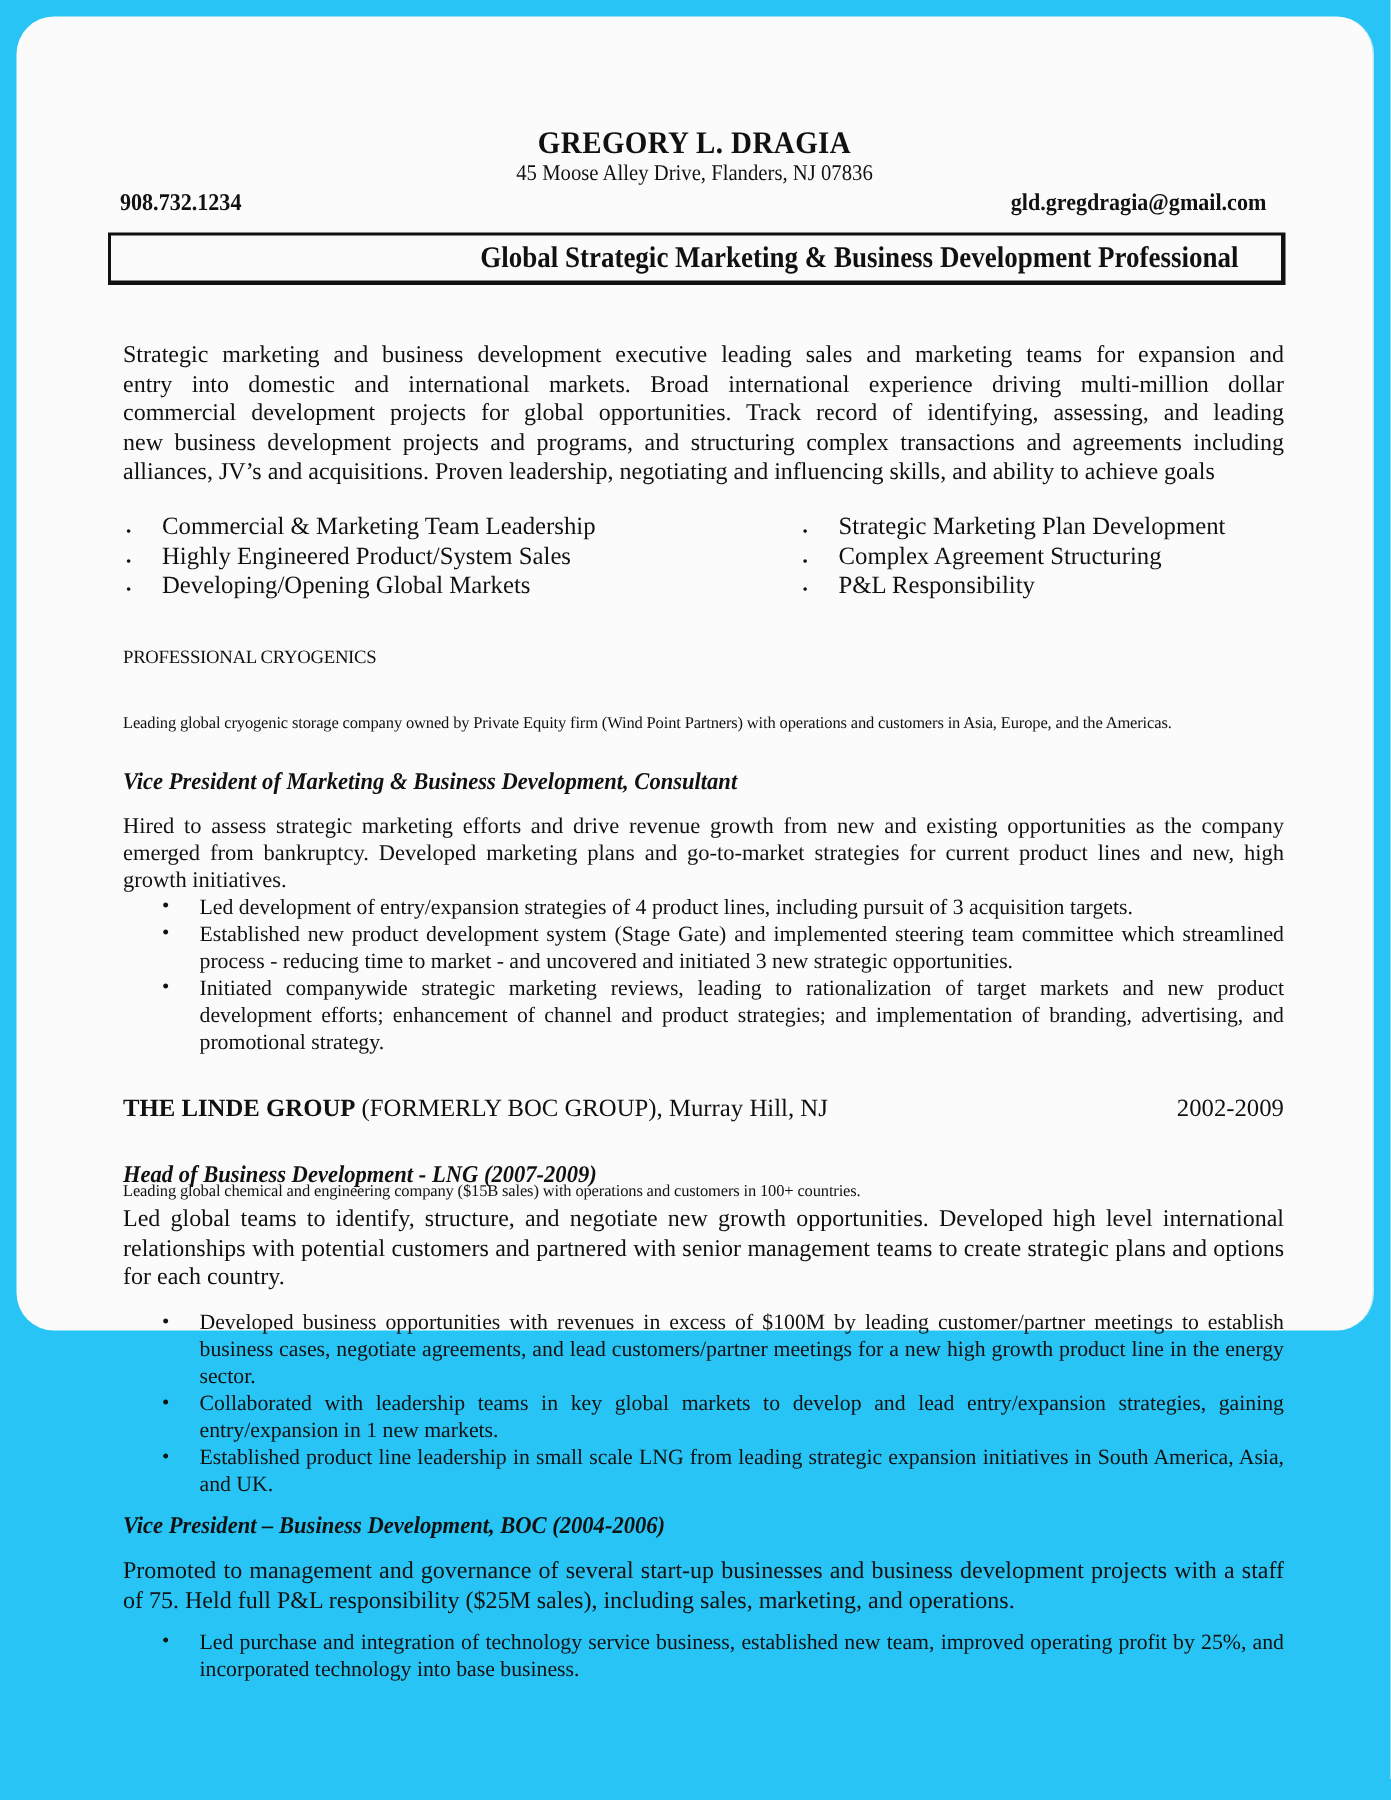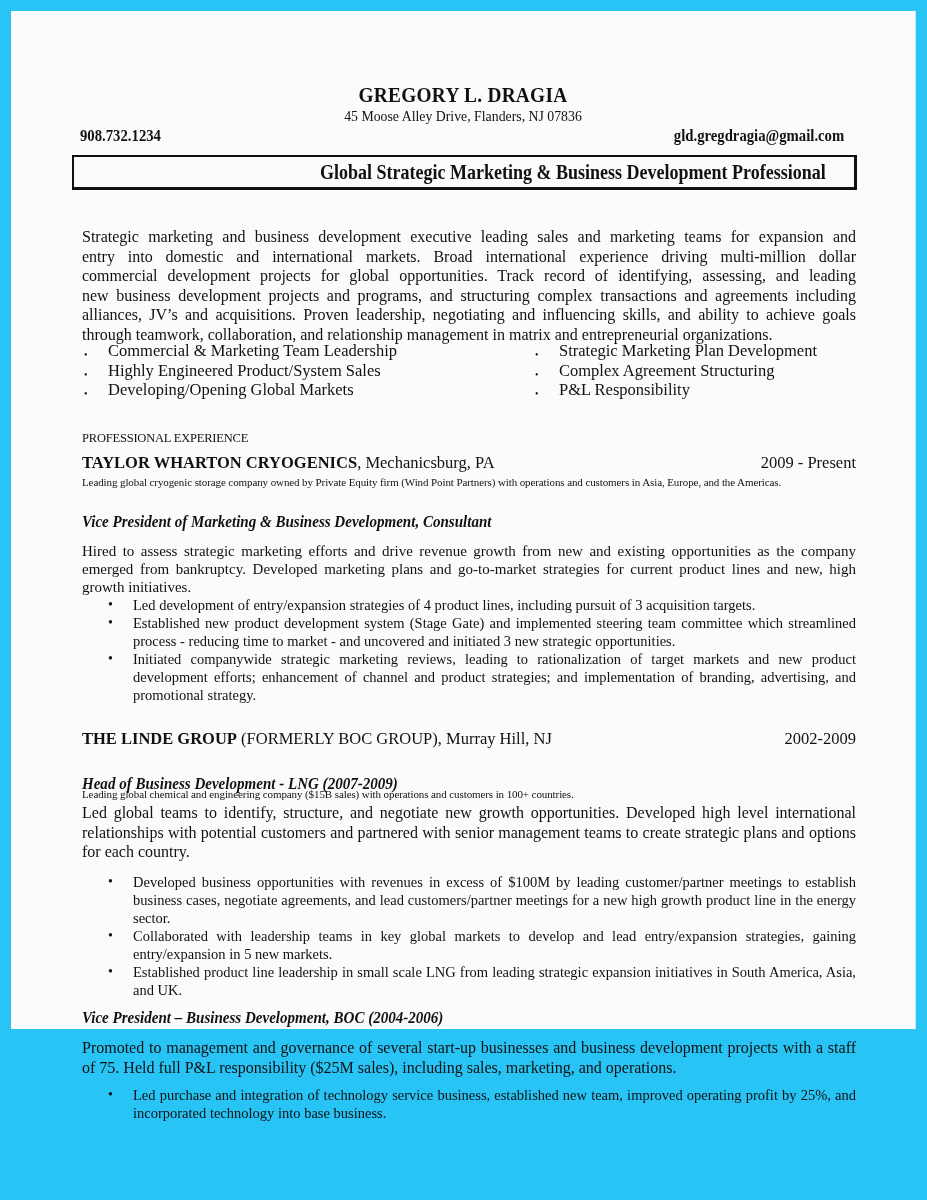--- a/index.html
+++ b/index.html
@@ -4,23 +4,24 @@
   <style>
     html, body { margin: 0; padding: 0; }
     body {
       width: 927px; height: 1200px; overflow: hidden;
       background: #27c4f5;
       font-family: "Liberation Serif", "DejaVu Serif", serif;
       color: #111;
     }
     .page {
       position: absolute; left: 11px; top: 11px;
-      width: 904px; height: 1018px;
+      width: 904px; height: 876px;
       background: #fbfbfb;
       border-right: 1px solid #bfe9f7;
+      border-radius: 25px;
     }
     .abs { position: absolute; }
     .name {
       left: 0; width: 904px; top: 72px; text-align: center;
       font-weight: bold; font-size: 21px; letter-spacing: 0.3px;
       transform: scaleX(0.92); transform-origin: center;
     }
     .address {
       left: 0; width: 904px; top: 97px; text-align: center;
       font-size: 15px; transform: scaleX(0.92);
@@ -73,59 +74,54 @@
   <div class="abs title-box">
     <span>Global Strategic Marketing &amp; Business Development Professional</span>
   </div>
 
   <div class="abs text summary">
     <span>Strategic marketing and business development executive leading sales and marketing teams for expansion and</span>
     <span>entry into domestic and international markets.  Broad international experience driving multi-million dollar</span>
     <span>commercial development projects for global opportunities. Track record of identifying, assessing, and leading</span>
     <span>new business development projects and programs, and structuring complex transactions and agreements including</span>
     <span>alliances, JV’s and acquisitions.  Proven leadership, negotiating and influencing skills, and ability to achieve goals</span>
-    <span>through teamwork, collaboration, and relationship management in matrix and entrepreneurial organizations.</span>
   </div>
 
   <div class="abs skills left">
     <div class="skill"><span class="dot">•</span><span>Commercial &amp; Marketing Team Leadership</span></div>
     <div class="skill"><span class="dot">•</span><span>Highly Engineered Product/System Sales</span></div>
     <div class="skill"><span class="dot">•</span><span>Developing/Opening Global Markets</span></div>
   </div>
   <div class="abs skills right">
     <div class="skill"><span class="dot">•</span><span>Strategic Marketing Plan Development</span></div>
     <div class="skill"><span class="dot">•</span><span>Complex Agreement Structuring</span></div>
     <div class="skill"><span class="dot">•</span><span>P&amp;L Responsibility</span></div>
   </div>
 
-  <div class="abs section-head">PROFESSIONAL EXPERIENCE</div>
+  <div class="abs section-head">PROFESSIONAL CRYOGENICS</div>
 
-  <div class="abs company-line" style="top:442px;">
-    <b>TAYLOR WHARTON CRYOGENICS</b><span>, Mechanicsburg, PA</span>
-    <span class="dates">2009 - Present</span>
-  </div>
   <div class="abs company-desc" style="top:463px;">Leading global cryogenic storage company owned by Private Equity firm (Wind Point Partners) with operations and customers in Asia, Europe, and the Americas.</div>
   <div class="abs role" style="top:502px;">Vice President of Marketing &amp; Business Development, Consultant</div>
   <div class="abs para" style="top:531px;">Hired to assess strategic marketing efforts and drive revenue growth from new and existing opportunities as the company emerged from bankruptcy.  Developed marketing plans and go-to-market strategies for current product lines and new, high growth initiatives.</div>
   <div class="abs bullets" style="top:585px;">
     <div class="bullet"><span class="dot">•</span><span>Led development of entry/expansion strategies of 4 product lines, including pursuit of 3 acquisition targets.</span></div>
     <div class="bullet"><span class="dot">•</span><span>Established new product development system (Stage Gate) and implemented steering team committee which streamlined process - reducing time to market - and uncovered and initiated 3 new strategic opportunities.</span></div>
     <div class="bullet"><span class="dot">•</span><span>Initiated companywide strategic marketing reviews, leading to rationalization of target markets and new product development efforts; enhancement of channel and product strategies; and implementation of branding, advertising, and promotional strategy.</span></div>
   </div>
 
   <div class="abs company-line" style="top:718px;">
     <b>THE LINDE GROUP</b><span> (FORMERLY BOC GROUP), Murray Hill, NJ</span>
     <span class="dates">2002-2009</span>
   </div>
   <div class="abs company-desc" style="top:739px;margin-top:36px;">Leading global chemical and engineering company ($15B sales) with operations and customers in 100+ countries.</div>
   <div class="abs role" style="top:764px;">Head of Business Development - LNG (2007-2009)</div>
   <div class="abs para big" style="top:792px;">Led global teams to identify, structure, and negotiate new growth opportunities.  Developed high level international relationships with potential customers and partnered with senior management teams to create strategic plans and options for each country.</div>
   <div class="abs bullets" style="top:862px;">
     <div class="bullet"><span class="dot">•</span><span>Developed business opportunities with revenues in excess of $100M by leading customer/partner meetings to establish business cases, negotiate agreements, and lead customers/partner meetings for a new high growth product line in the energy sector.</span></div>
-    <div class="bullet"><span class="dot">•</span><span>Collaborated with leadership teams in key global markets to develop and lead entry/expansion strategies, gaining entry/expansion in 5 new markets.</span></div>
+    <div class="bullet"><span class="dot">•</span><span>Collaborated with leadership teams in key global markets to develop and lead entry/expansion strategies, gaining entry/expansion in 1 new markets.</span></div>
     <div class="bullet"><span class="dot">•</span><span>Established product line leadership in small scale LNG from leading strategic expansion initiatives in South America, Asia, and UK.</span></div>
   </div>
 
   <div class="abs role" style="top:998px;">Vice President – Business Development, BOC (2004-2006)</div>
   <div class="abs para big" style="top:1027px;">Promoted to management and governance of several start-up businesses and business development projects with a staff of 75.  Held full P&amp;L responsibility ($25M sales), including sales, marketing, and operations.</div>
   <div class="abs bullets" style="top:1075px;">
     <div class="bullet"><span class="dot">•</span><span>Led purchase and integration of technology service business, established new team, improved operating profit by 25%, and incorporated technology into base business.</span></div>
   </div>
 
 </div>

